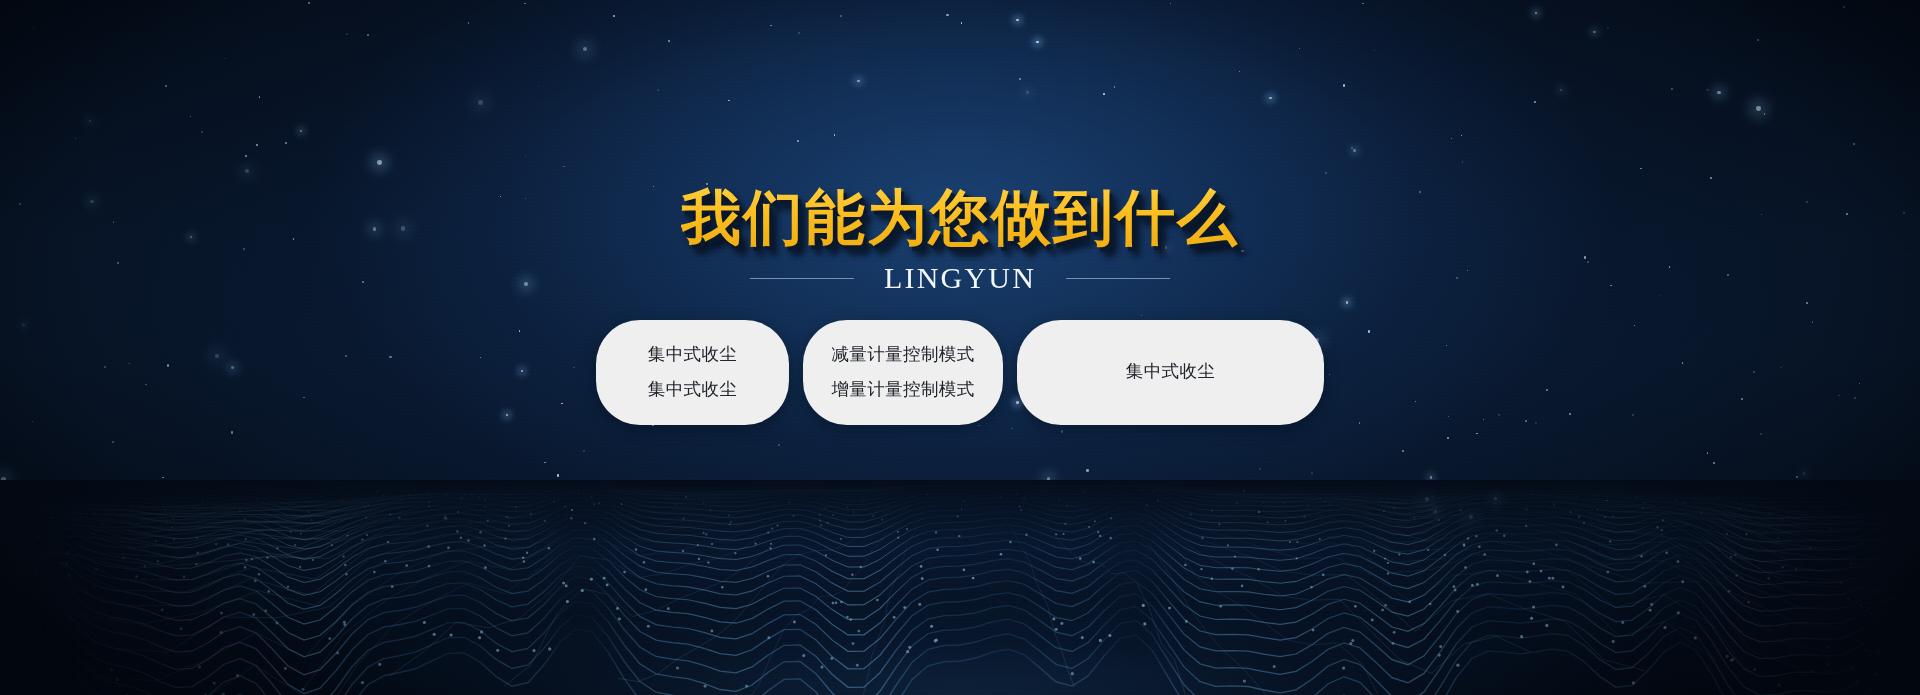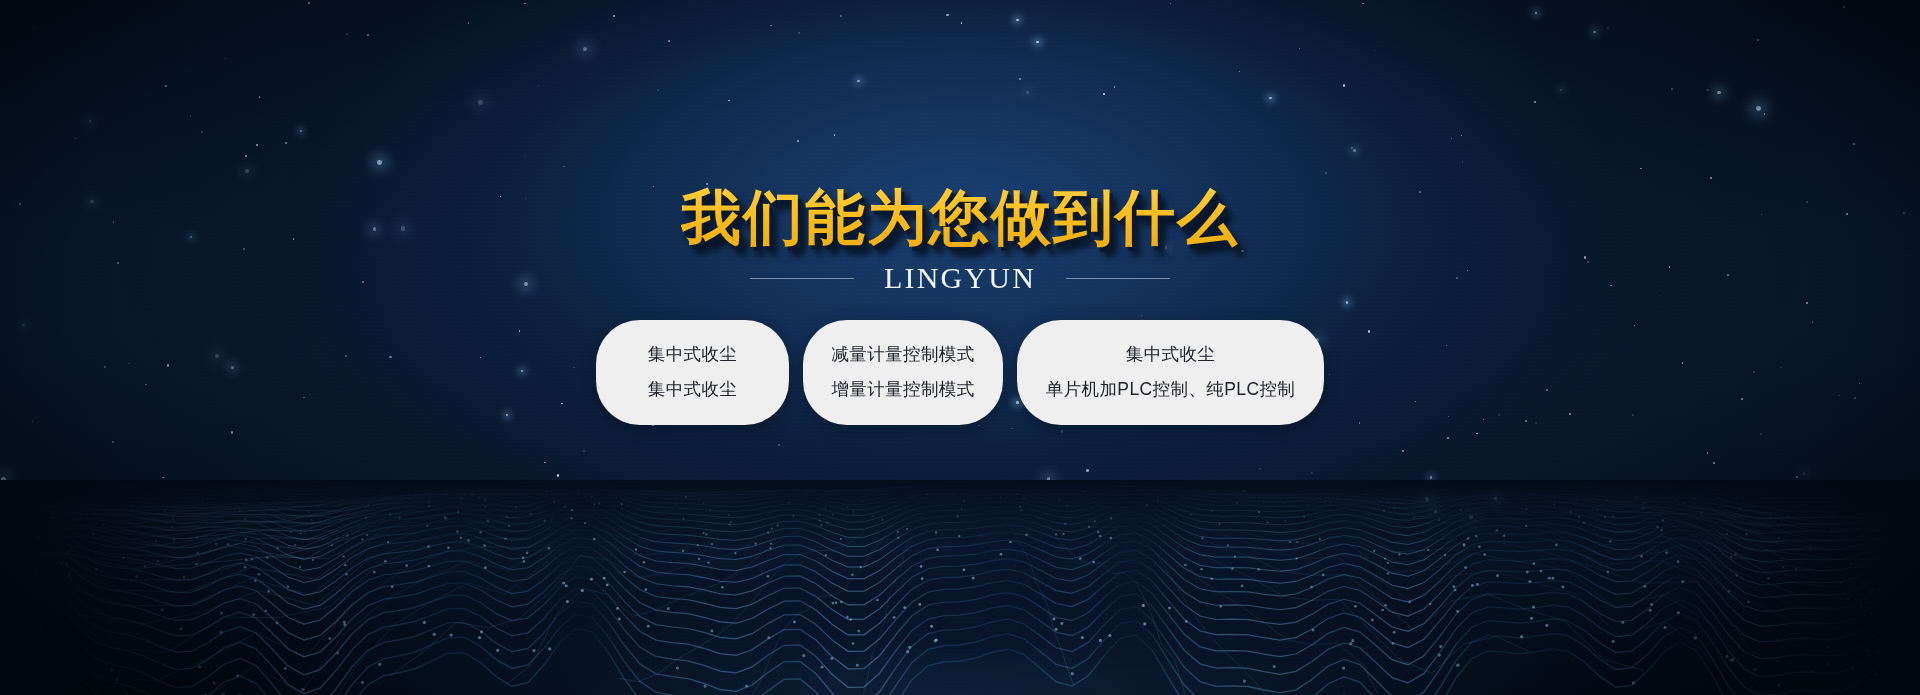--- a/index.html
+++ b/index.html
@@ -1025,18 +1025,17 @@
         <span class="pill-line">集中式收尘</span>
       </div>
 
       <div class="pill pill-2">
         <span class="pill-line">减量计量控制模式</span>
         <span class="pill-line">增量计量控制模式</span>
       </div>
 
       <div class="pill pill-3">
         <span class="pill-line">集中式收尘</span>
-        <span class="pill-line">单片机加PLC控制、纯PLC控制</span>
       </div>
 
     </div>
   </div>
 </div>
 
 </body></html>

